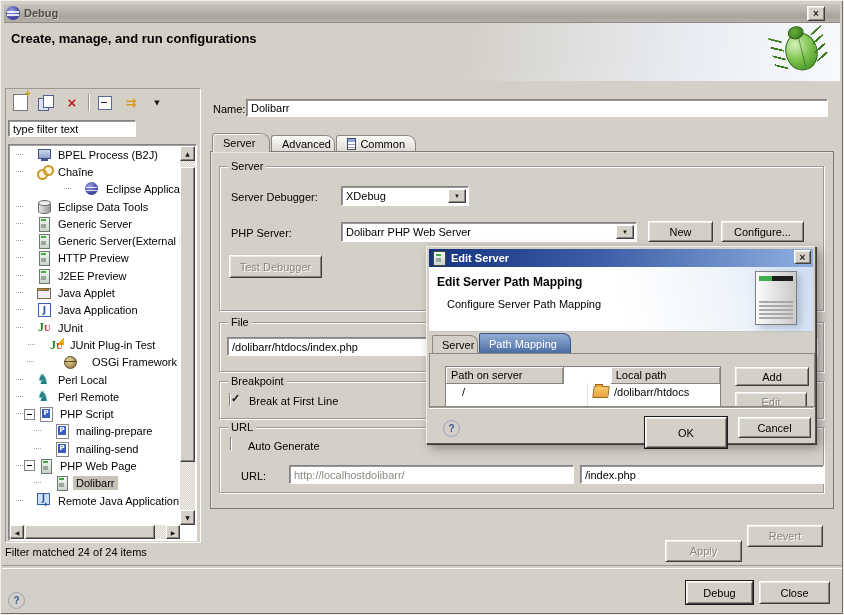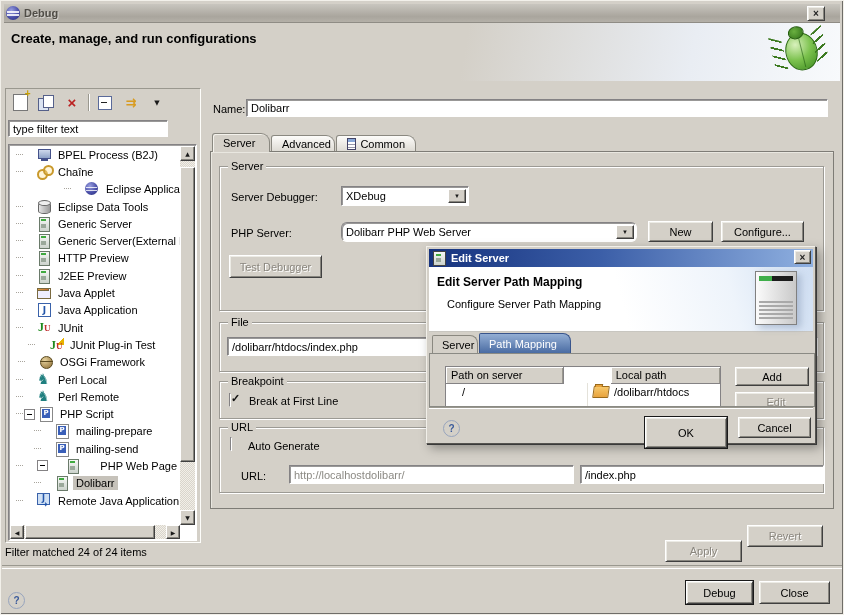--- a/index.html
+++ b/index.html
@@ -207,21 +207,21 @@
     <span class="tbar-icon t-del">×</span>
     <span style="width:1px;height:17px;background:#9a988f;box-shadow:1px 0 0 #fff;"></span>
     <span class="tbar-icon">
         <span class="t-collapse"></span>
       </span>
     <span class="tbar-icon t-filter">⇉</span>
     <span class="tbar-icon t-caret">▼</span>
   </div>
 
   
-  <div class="abs input" style="left:8px;top:120px;width:160px;height:17px;">type filter text</div>
+  <div class="abs input" style="left:8px;top:120px;width:128px;height:17px;">type filter text</div>
 
   
   <div class="abs treebox">
     <div class="tree-viewport" id="tree">
         <div class="trow" style="padding-left: 6px;">
           <span class="hstub"></span>
           <span class="expander blank"></span>
           <span class="ticon i-bpel"></span>
           <span class="tlabel">BPEL Process (B2J)</span>
         </div>
@@ -284,21 +284,21 @@
           <span class="expander blank"></span>
           <span class="ticon i-junit"></span>
           <span class="tlabel">JUnit</span>
         </div>
         <div class="trow" style="padding-left: 18px;">
           <span class="hstub"></span>
           <span class="expander blank"></span>
           <span class="ticon i-junitp"></span>
           <span class="tlabel">JUnit Plug-in Test</span>
         </div>
-        <div class="trow" style="padding-left: 8px;">
+        <div class="trow" style="padding-left: 17px; justify-content: space-between;">
           <span class="hstub"></span>
           <span class="expander blank"></span>
           <span class="ticon i-osgi"></span>
           <span class="tlabel">OSGi Framework</span>
         </div>
         <div class="trow" style="padding-left: 6px;">
           <span class="hstub"></span>
           <span class="expander blank"></span>
           <span class="ticon i-perl"></span>
           <span class="tlabel">Perl Local</span>
@@ -320,21 +320,21 @@
           <span class="expander blank"></span>
           <span class="ticon i-phpfile"></span>
           <span class="tlabel">mailing-prepare</span>
         </div>
         <div class="trow" style="padding-left: 24px;">
           <span class="hstub"></span>
           <span class="expander blank"></span>
           <span class="ticon i-phpfile"></span>
           <span class="tlabel">mailing-send</span>
         </div>
-        <div class="trow" style="padding-left: 6px; justify-content: space-between;">
+        <div class="trow" style="padding-left: 6px;">
           <span class="hstub"></span>
           <span class="expander"></span>
           <span class="ticon i-phpweb"></span>
           <span class="tlabel">PHP Web Page</span>
         </div>
         <div class="trow selected" style="padding-left: 24px;">
           <span class="hstub"></span>
           <span class="expander blank"></span>
           <span class="ticon i-phpweb"></span>
           <span class="tlabel">Dolibarr</span>
@@ -384,21 +384,21 @@
   
   <div class="abs group" style="left:219px;top:166px;width:605px;height:145px;">
     <span class="group-label">Server</span>
   </div>
   <div class="abs" style="left:231px;top:191px;">Server Debugger:</div>
   <div class="abs input" style="left:341px;top:186px;width:128px;height:20px;">
     <span>XDebug</span>
     <span class="combo-arrow">▼</span>
   </div>
   <div class="abs" style="left:231px;top:227px;">PHP Server:</div>
-  <div class="abs input" style="left:341px;top:222px;width:296px;height:20px;border-radius:6px;">
+  <div class="abs input" style="left:341px;top:222px;width:296px;height:20px;">
     <span>Dolibarr PHP Web Server</span>
     <span class="combo-arrow">▼</span>
   </div>
   <div class="abs btn" style="left:648px;top:221px;width:65px;height:21px;">New</div>
   <div class="abs btn" style="left:721px;top:221px;width:83px;height:21px;">Configure...</div>
   <div class="abs btn disabled" style="left:229px;top:255px;width:93px;height:23px;">Test Debugger</div>
 
   
   <div class="abs group" style="left:219px;top:322px;width:605px;height:50px;">
     <span class="group-label">File</span>
@@ -458,21 +458,21 @@
               <div class="mcell" style="width: 142px; padding-left: 16px;">/</div>
               <div class="mcell" style="width: 132px; border-right: none;"><span class="folder"></span>/dolibarr/htdocs</div>
             </div>
           </div>
         <div class="mrow" style="height:14px;">
           <div class="mcell" style="width:142px;"></div>
             <div class="mcell" style="width:132px;border-right:none;"></div>
         </div>
       </div>
       <div class="btn" style="position:absolute;left:305px;top:13px;width:74px;height:19px;">Add</div>
-      <div class="btn disabled" style="position:absolute;left:305px;top:38px;width:82px;height:19px;">Edit</div>
+      <div class="btn disabled" style="position:absolute;left:305px;top:38px;width:72px;height:19px;">Edit</div>
     </div>
 
     <div class="dlg-footer">
       <div class="help-icon" style="position:absolute;left:14px;top:12px;">?</div>
       <div class="btn focused" style="position:absolute;left:216px;top:9px;width:82px;height:31px;">OK</div>
       <div class="btn" style="position:absolute;left:309px;top:9px;width:73px;height:21px;">Cancel</div>
     </div>
   </div>
 
 </div>

